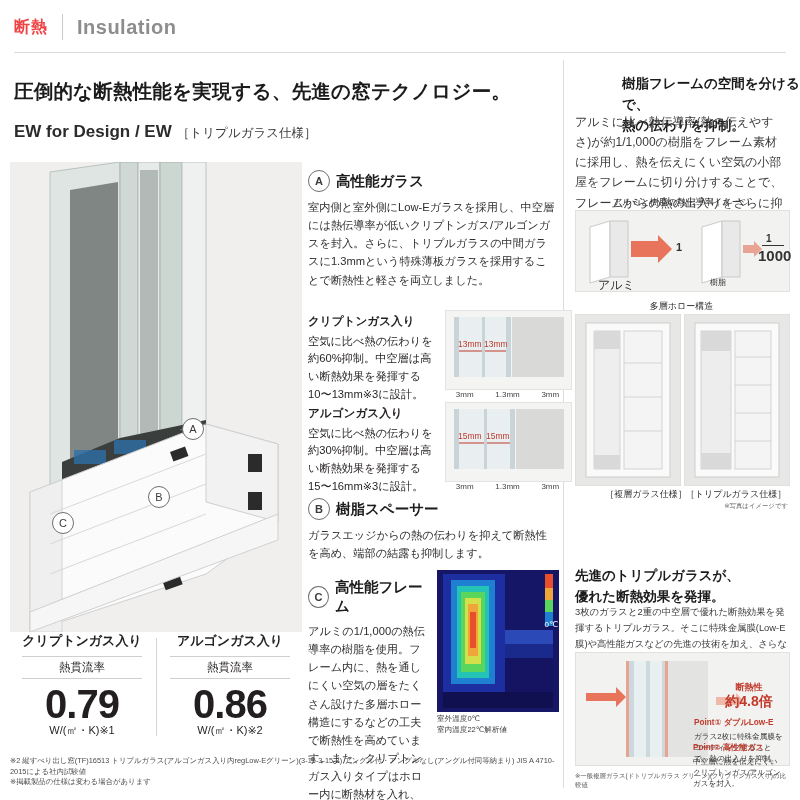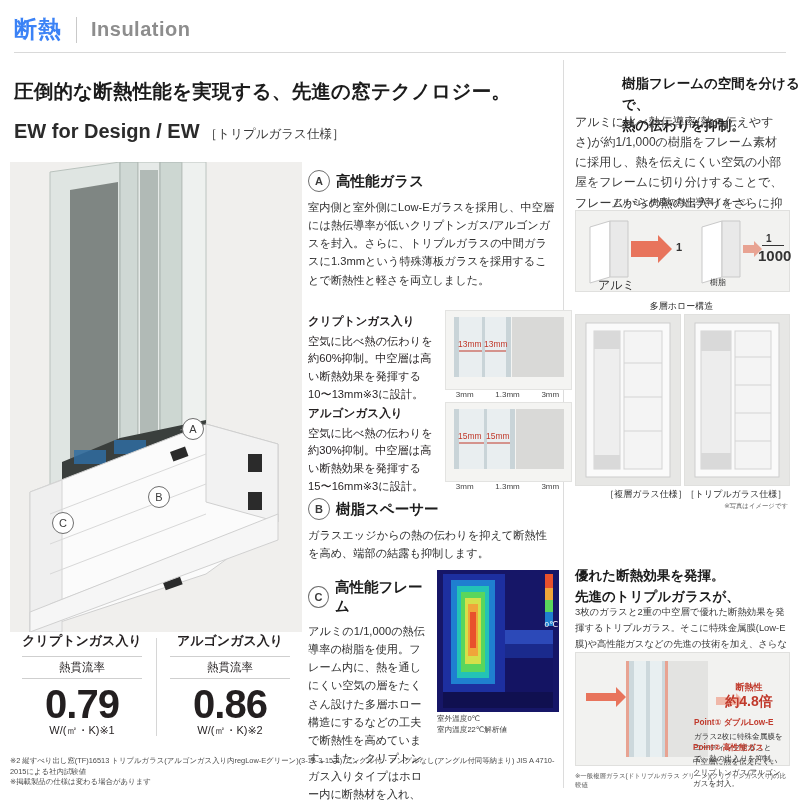--- a/index.html
+++ b/index.html
@@ -8,32 +8,32 @@
     background:#ffffff;
     font-family:"Liberation Sans","DejaVu Sans",sans-serif;
     color:#231f20;
     overflow:hidden;
     position:relative;
   }
   .page{position:relative;width:800px;height:800px;}
 
   
   .header{position:absolute;left:14px;top:14px;display:flex;align-items:center;gap:14px;}
-  .header .jp{font-size:23px;font-weight:bold;letter-spacing:1px;color:#3b82f6;}
+  .header .jp{font-size:16px;font-weight:bold;letter-spacing:1px;color:#ef4444;}
   .header .divider{width:1px;height:26px;background:#c9c9c9;}
   .header .en{font-size:20px;color:#8d8d8d;letter-spacing:.5px;font-weight:bold;}
   .rule{position:absolute;left:14px;top:52px;width:772px;height:1px;background:#d9d9d9;}
 
   
   .vsep{position:absolute;left:563px;top:60px;width:1px;height:728px;background:#dcdcdc;}
 
   
   .lead{position:absolute;left:14px;top:78px;width:545px;font-size:19.5px;font-weight:bold;letter-spacing:.2px;color:#1b1b1b;}
   .subtitle{position:absolute;left:14px;top:120px;width:545px;font-size:19px;color:#2b2b2b;}
-  .subtitle .big{font-weight:bold;font-size:20px;}
+  .subtitle .big{font-weight:bold;font-size:17px;}
   .subtitle .note{font-size:12.5px;color:#3a3a3a;}
 
   
   .photo{position:absolute;left:10px;top:162px;width:292px;height:470px;background:#f3f3f1;overflow:hidden;}
   .ph-bg{position:absolute;inset:0;background:linear-gradient(160deg,#ffffff 0%,#ececeb 45%,#dedede 100%);}
 
   .calloutc{position:absolute;width:20px;height:20px;border-radius:50%;border:1.4px solid #6f6f6f;background:#ffffff;
             font-size:11px;color:#3b3b3b;display:flex;align-items:center;justify-content:center;}
 
   
@@ -313,22 +313,22 @@
       <line x1="50" y1="126" x2="86" y2="126" stroke="#d4d4d4"></line>
       <rect x="16" y="16" width="30" height="20" fill="#d9d9d9"></rect>
       <rect x="16" y="138" width="30" height="16" fill="#d9d9d9"></rect>
     </svg>
   </div>
   <div class="r-cap" style="left:594px;top:488px;width:104px">［複層ガラス仕様］</div>
   <div class="r-cap" style="left:684px;top:488px;width:104px">［トリプルガラス仕様］</div>
   <div style="position:absolute;left:684px;top:502px;width:104px;font-size:6.4px;color:#666;text-align:right">※写真はイメージです</div>
 
   <div class="r-h2">
+    <div>先進のトリプルガラスが、</div>
     <div>優れた断熱効果を発揮。</div>
-    <div>先進のトリプルガラスが、</div>
   </div>
   <div class="r-b2">3枚のガラスと2重の中空層で優れた断熱効果を発揮するトリプルガラス。そこに特殊金属膜(Low-E膜)や高性能ガスなどの先進の技術を加え、さらなる高断熱化を図り、一般複層ガラスの約4.8倍※の断熱性能を実現しています。</div>
 
   <div class="r-diag" style="left:575px;top:652px;width:213px;height:112px">
     <svg width="213" height="112" style="position:absolute;left:0;top:0">
       <rect width="213" height="112" fill="#f2f2f0"></rect>
       <rect x="52" y="8" width="6" height="96" fill="#cdd8dc"></rect>
       <rect x="70" y="8" width="4" height="96" fill="#cdd8dc"></rect>
       <rect x="86" y="8" width="6" height="96" fill="#cdd8dc"></rect>
       <rect x="58" y="8" width="12" height="96" fill="#e8eff1"></rect>

